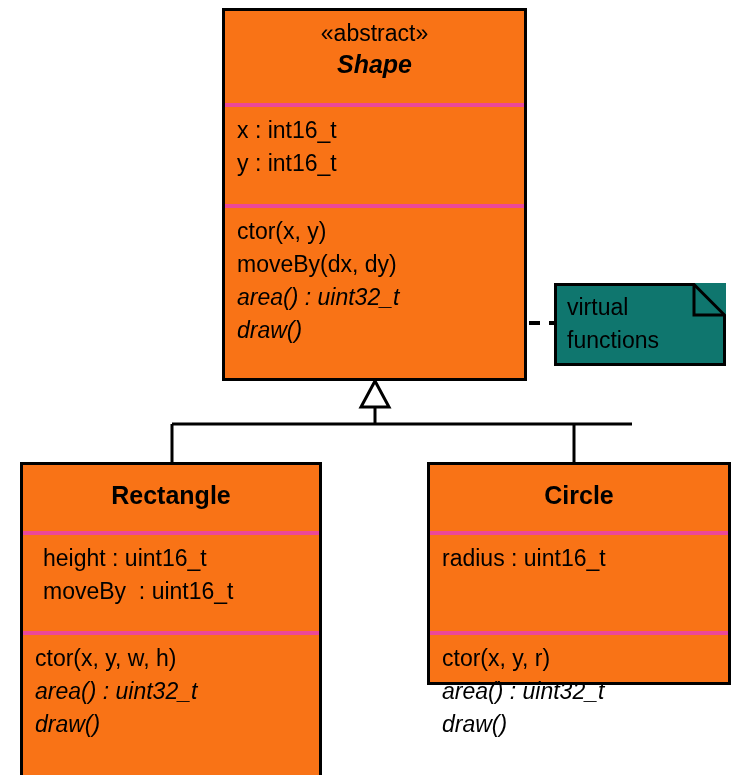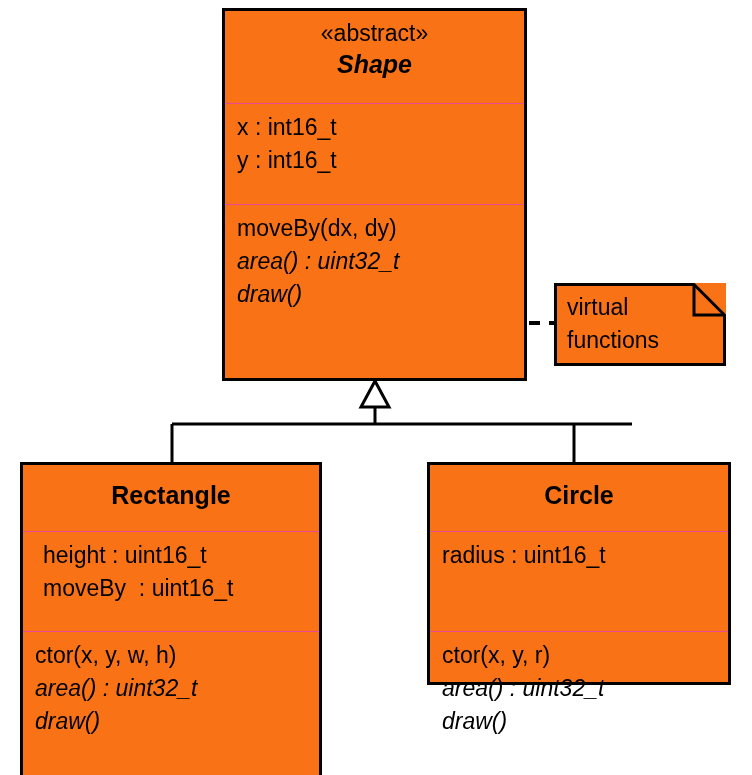--- a/index.html
+++ b/index.html
@@ -25,21 +25,21 @@
     position: absolute;
     box-sizing: border-box;
     background: #f97316;
     border: 3px solid #000000;
   }
   .compartment {
     box-sizing: border-box;
     position: relative;
   }
   .compartment + .compartment {
-    border-top: 1px solid #ec4899;
+    border-top: 4px solid #ec4899;
   }
   .cmp-name {
     text-align: center;
     padding: 8px 6px 10px 6px;
   }
   .cmp-body {
     padding: 7px 0 8px 12px;
   }
 
   .stereotype {
@@ -65,21 +65,21 @@
     white-space: pre;
   }
   .feature.italic {
     font-style: italic;
   }
 
   
   .uml-note {
     position: absolute;
     box-sizing: border-box;
-    background: #f97316;
+    background: #0f766e;
   }
   .uml-note .note-text {
     position: absolute;
     left: 13px;
     top: 8px;
     font-size: 23px;
     line-height: 33px;
     white-space: pre;
   }
   .uml-note svg {
@@ -159,20 +159,21 @@
   <div class="uml-class" style="left:222px; top:8px; width:305px; height:373px;">
     <div class="compartment cmp-name" style="height:92px;">
       <div class="stereotype">«abstract»</div>
       <div class="class-title abstract">Shape</div>
     </div>
     <div class="compartment cmp-body" style="height:101px;">
       <div class="feature">x : int16_t</div>
       <div class="feature">y : int16_t</div>
     </div>
     <div class="compartment cmp-body">
+      <div class="feature">ctor(x, y)</div>
       <div class="feature">moveBy(dx, dy)</div>
       <div class="feature italic">area() : uint32_t</div>
       <div class="feature italic">draw()</div>
     </div>
   </div>
 
   <div class="uml-note" style="left:554px; top:283px; width:172px; height:83px;">
     <svg width="172" height="83" viewBox="0 0 172 83">
       <path class="line-thin" d="M 1.5 1.5 L 140 1.5 L 170.5 32 L 170.5 81.5 L 1.5 81.5 Z"></path>
       <path class="line-thin" d="M 140 1.5 L 140 32 L 170.5 32"></path>

